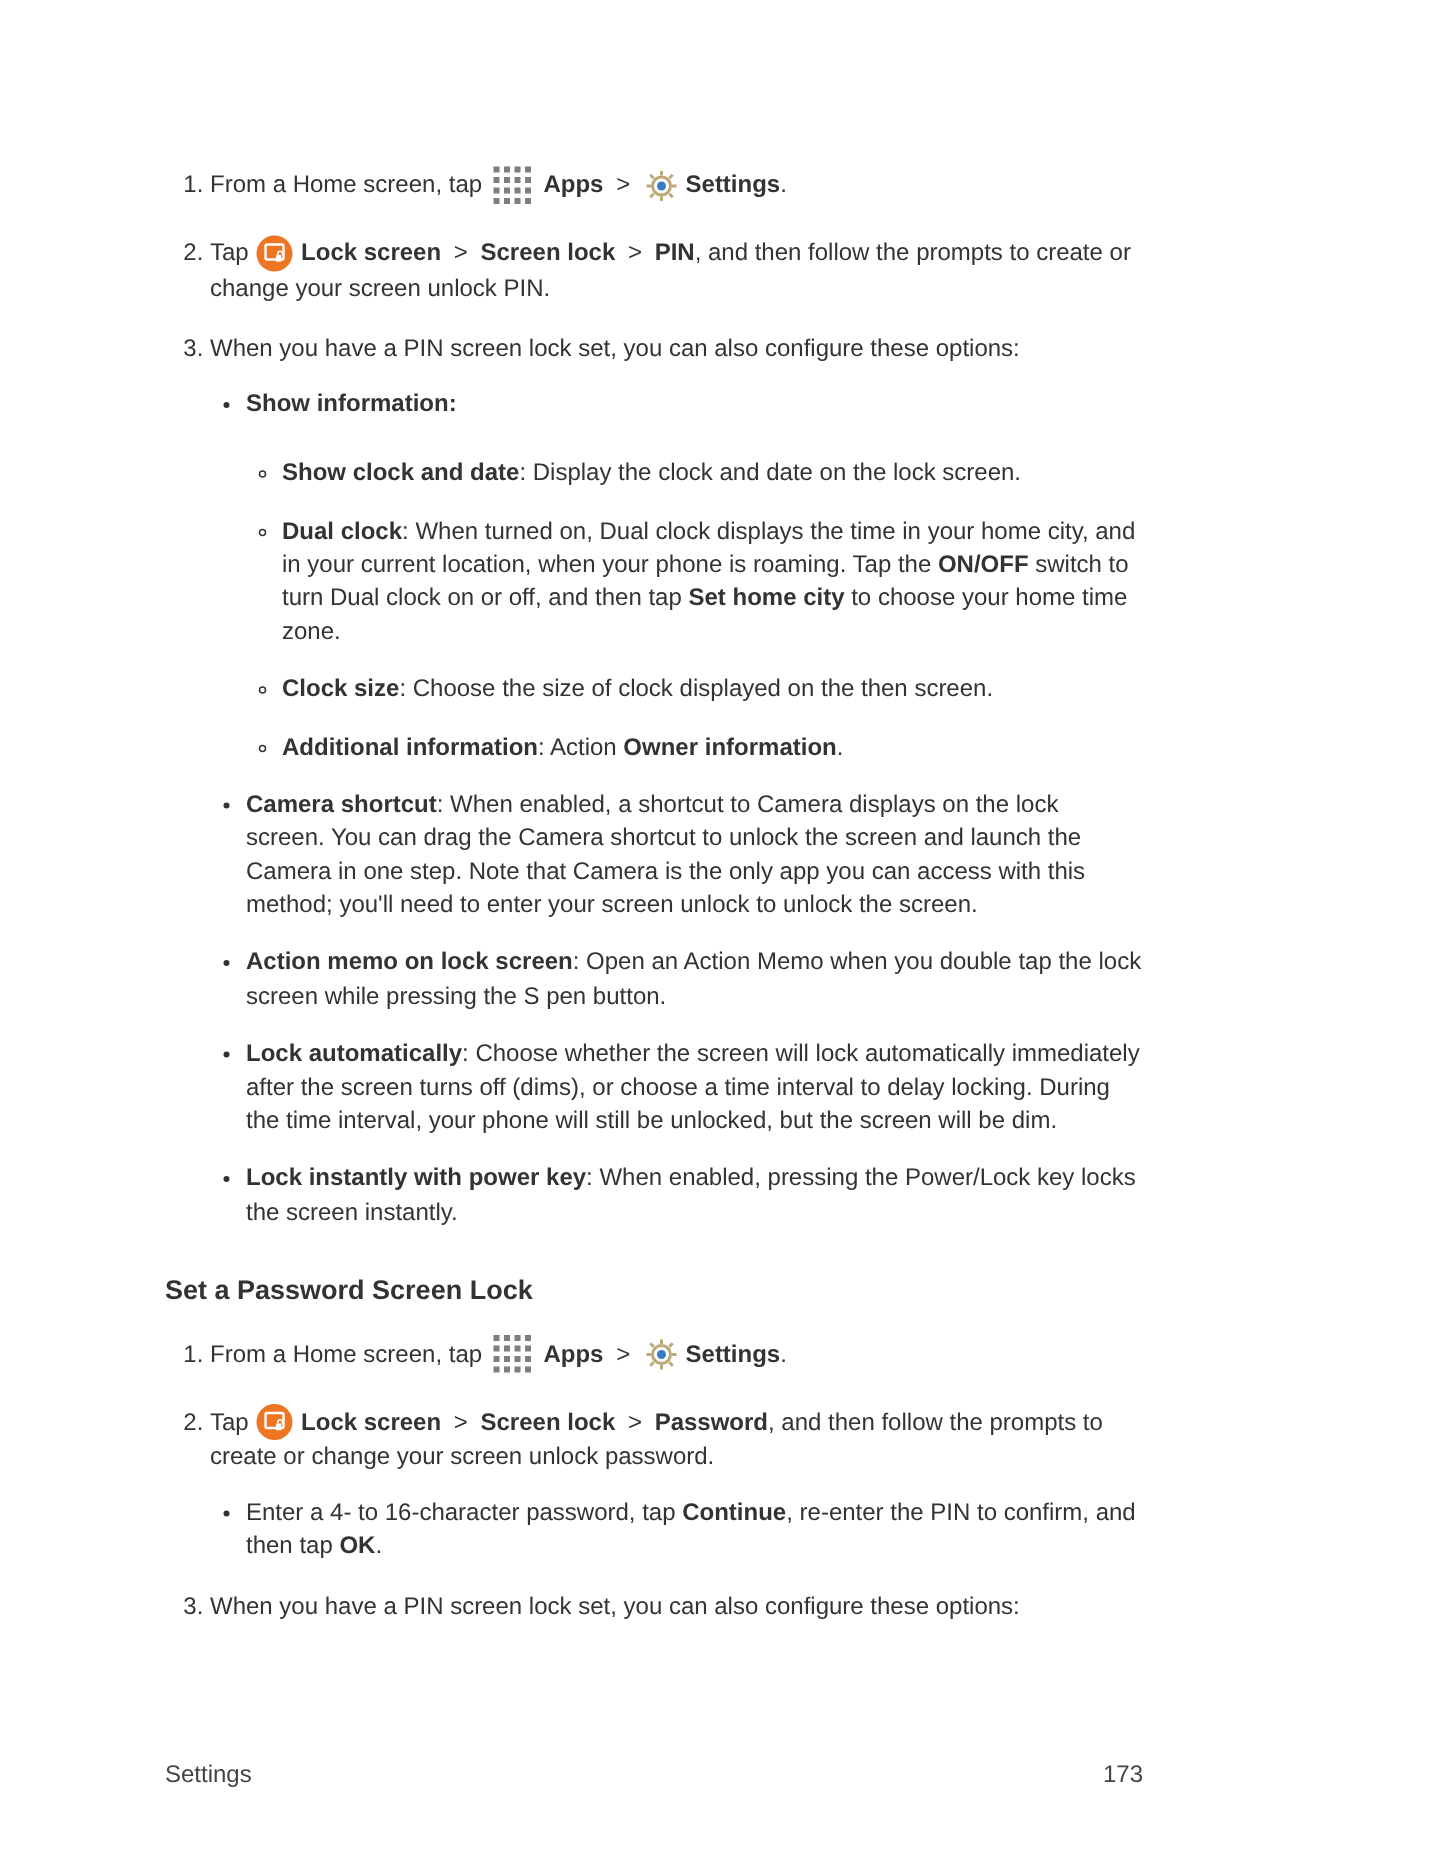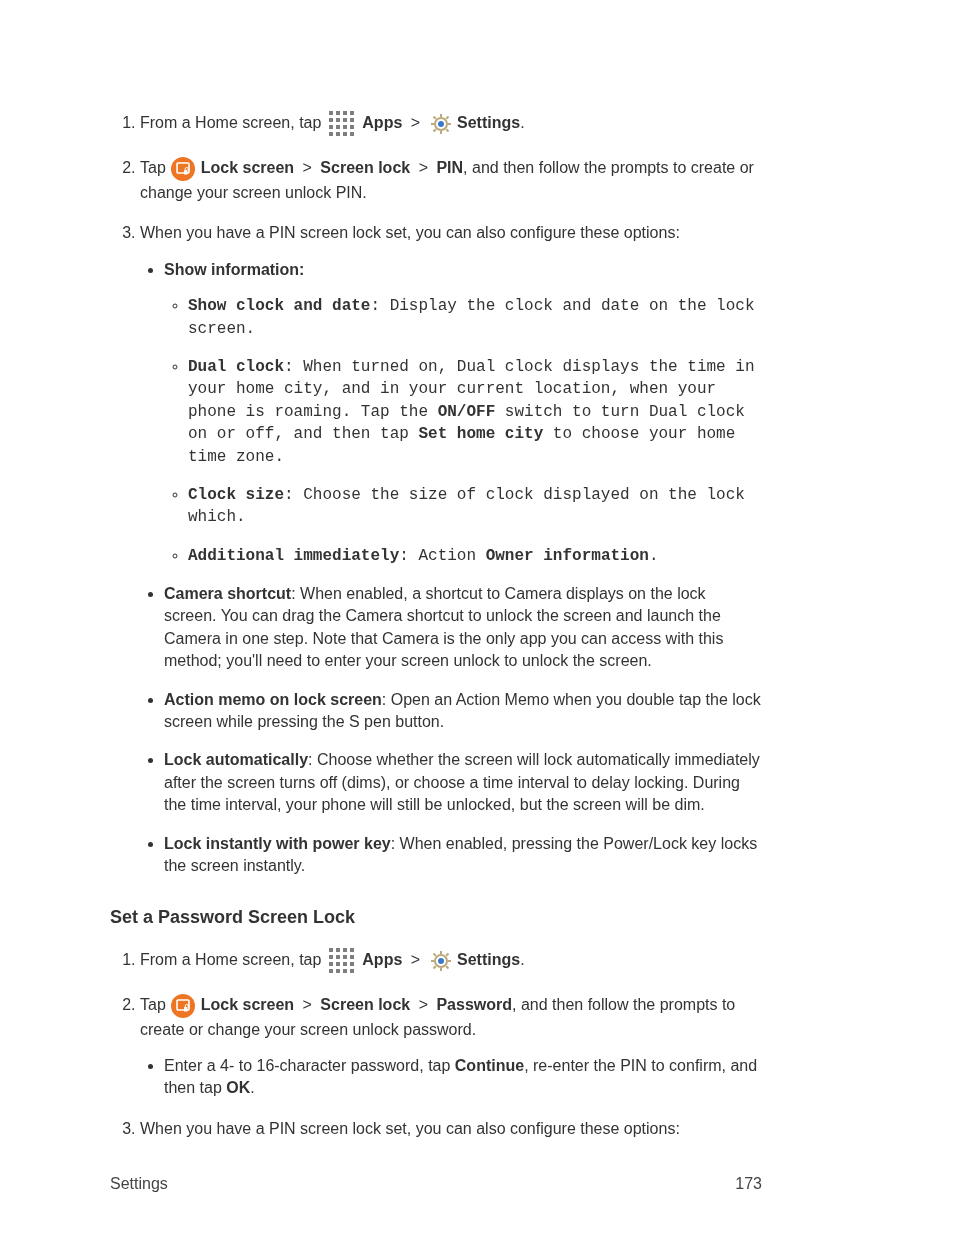--- a/index.html
+++ b/index.html
@@ -29,22 +29,21 @@
     list-style-type: disc;
     padding-left: 24px;
     margin-top: 14px;
   }
   ul.sub > li {
     margin-bottom: 16px;
   }
   ul.sub2 {
     list-style-type: circle;
     padding-left: 24px;
-    margin-top: 14px;
-    font-family: Liberation Mono, monospace;
+    margin-top: 24px;
   }
   ul.sub2 > li {
     margin-bottom: 16px;
   }
   h2.section-heading {
     font-family: Arial, Helvetica, sans-serif;
     font-weight: 900;
     font-size: 18px;
     color: #333333;
     margin-top: 28px;
@@ -158,24 +157,24 @@
         <li>
           <span class="bold">Show information:</span>
           <ul class="sub2">
             <li>
               <span class="bold">Show clock and date</span><span class="plain">: Display the clock and date on the lock screen.</span>
             </li>
             <li>
               <span class="bold">Dual clock</span><span class="plain">: When turned on, Dual clock displays the time in your home city, and in your current location, when your phone is roaming. Tap the </span><span class="bold">ON/OFF</span><span class="plain"> switch to turn Dual clock on or off, and then tap </span><span class="bold">Set home city</span><span class="plain"> to choose your home time zone.</span>
             </li>
             <li>
-              <span class="bold">Clock size</span><span class="plain">: Choose the size of clock displayed on the lock which.</span>
-            </li>
-            <li>
-              <span class="bold">Additional immediately</span><span class="plain">: Action </span><span class="bold">Owner information</span><span class="plain">.</span>
+              <span class="bold">Clock size</span><span class="plain">: Choose the size of clock displayed on the then screen.</span>
+            </li>
+            <li>
+              <span class="bold">Additional information</span><span class="plain">: Action </span><span class="bold">Owner information</span><span class="plain">.</span>
             </li>
           </ul>
         </li>
         <li>
           <span class="bold">Camera shortcut</span><span class="plain">: When enabled, a shortcut to Camera displays on the lock screen. You can drag the Camera shortcut to unlock the screen and launch the Camera in one step. Note that Camera is the only app you can access with this method; you'll need to enter your screen unlock to unlock the screen.</span>
         </li>
         <li>
           <span class="bold">Action memo on lock screen</span><span class="plain">: Open an Action Memo when you double tap the lock screen while pressing the S pen button.</span>
         </li>
         <li>

